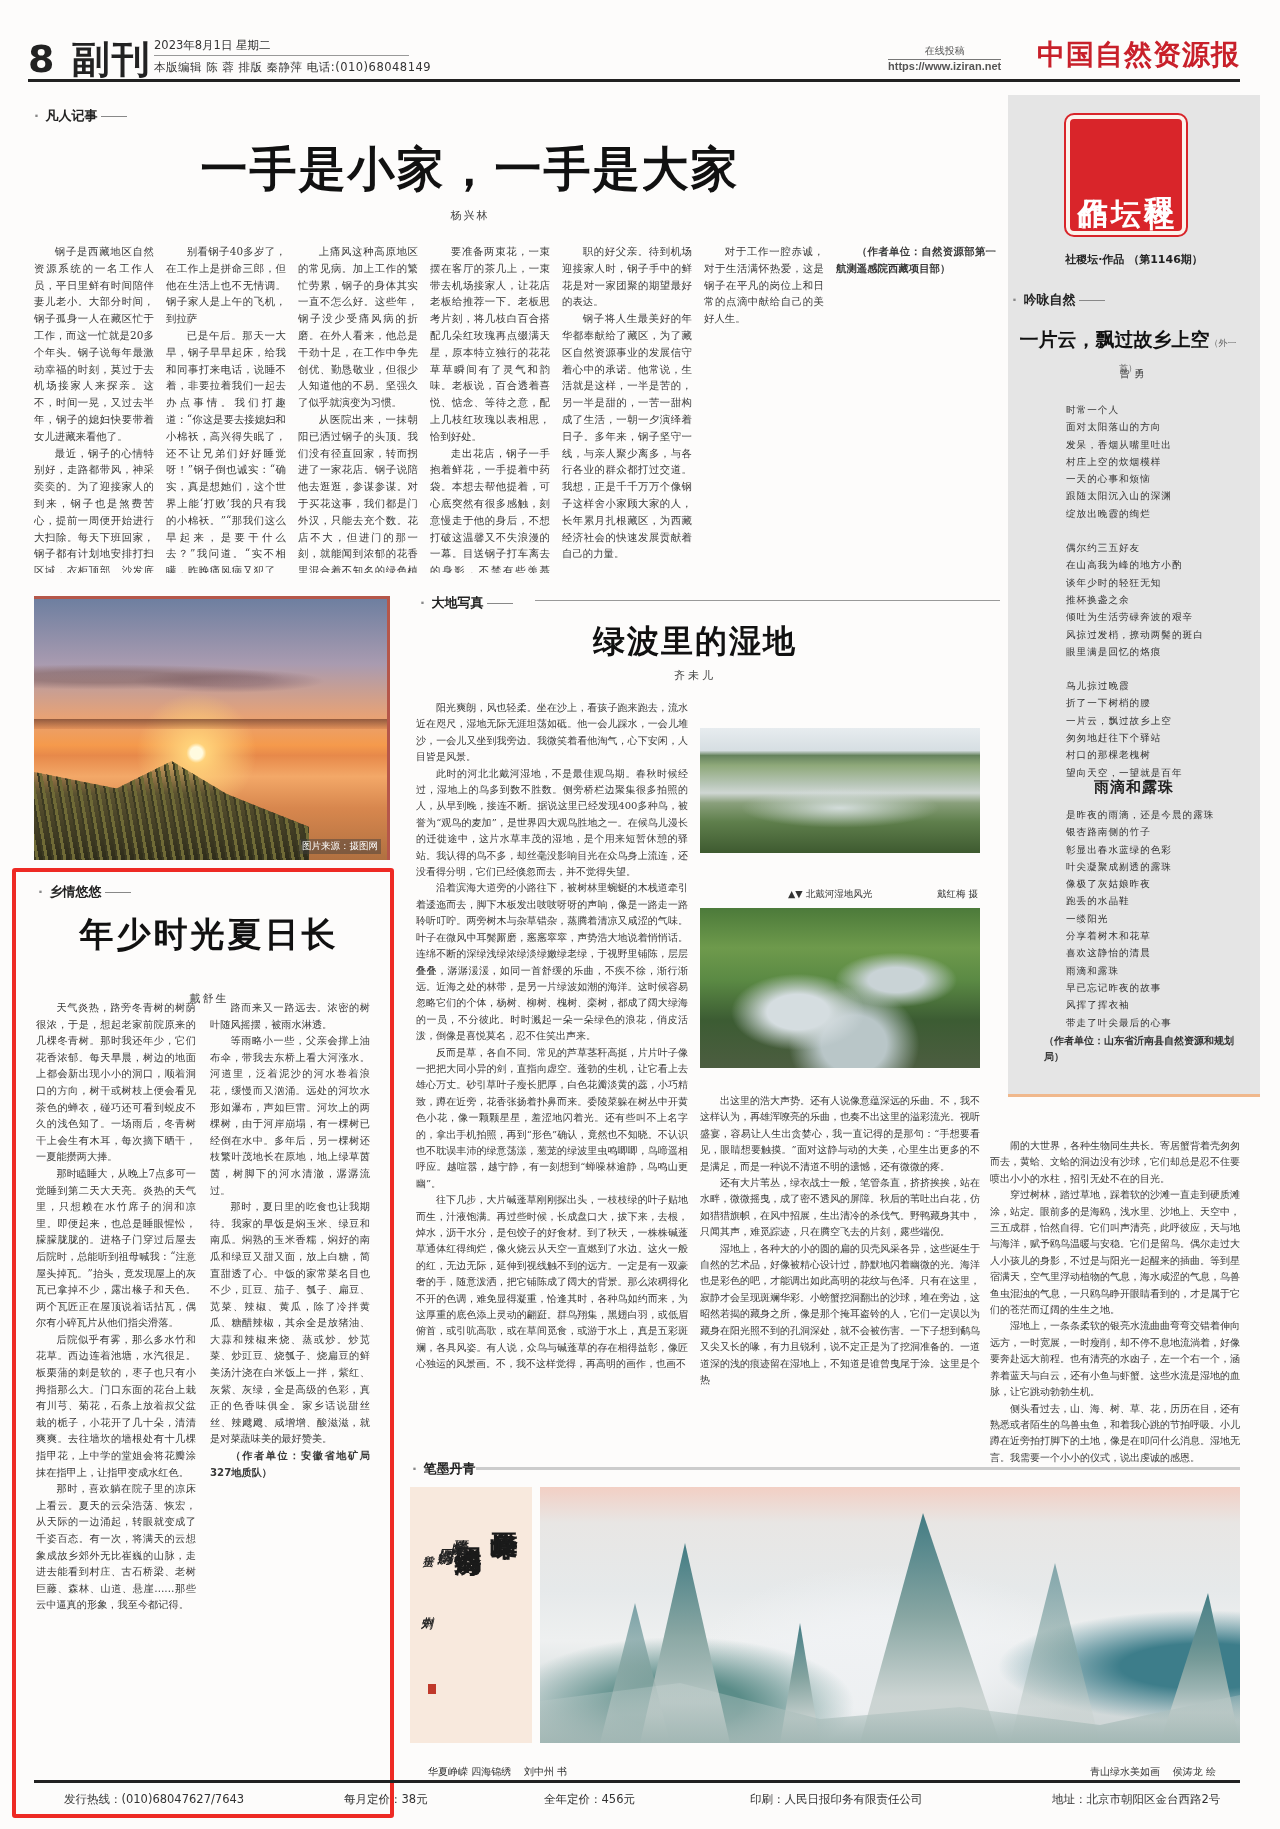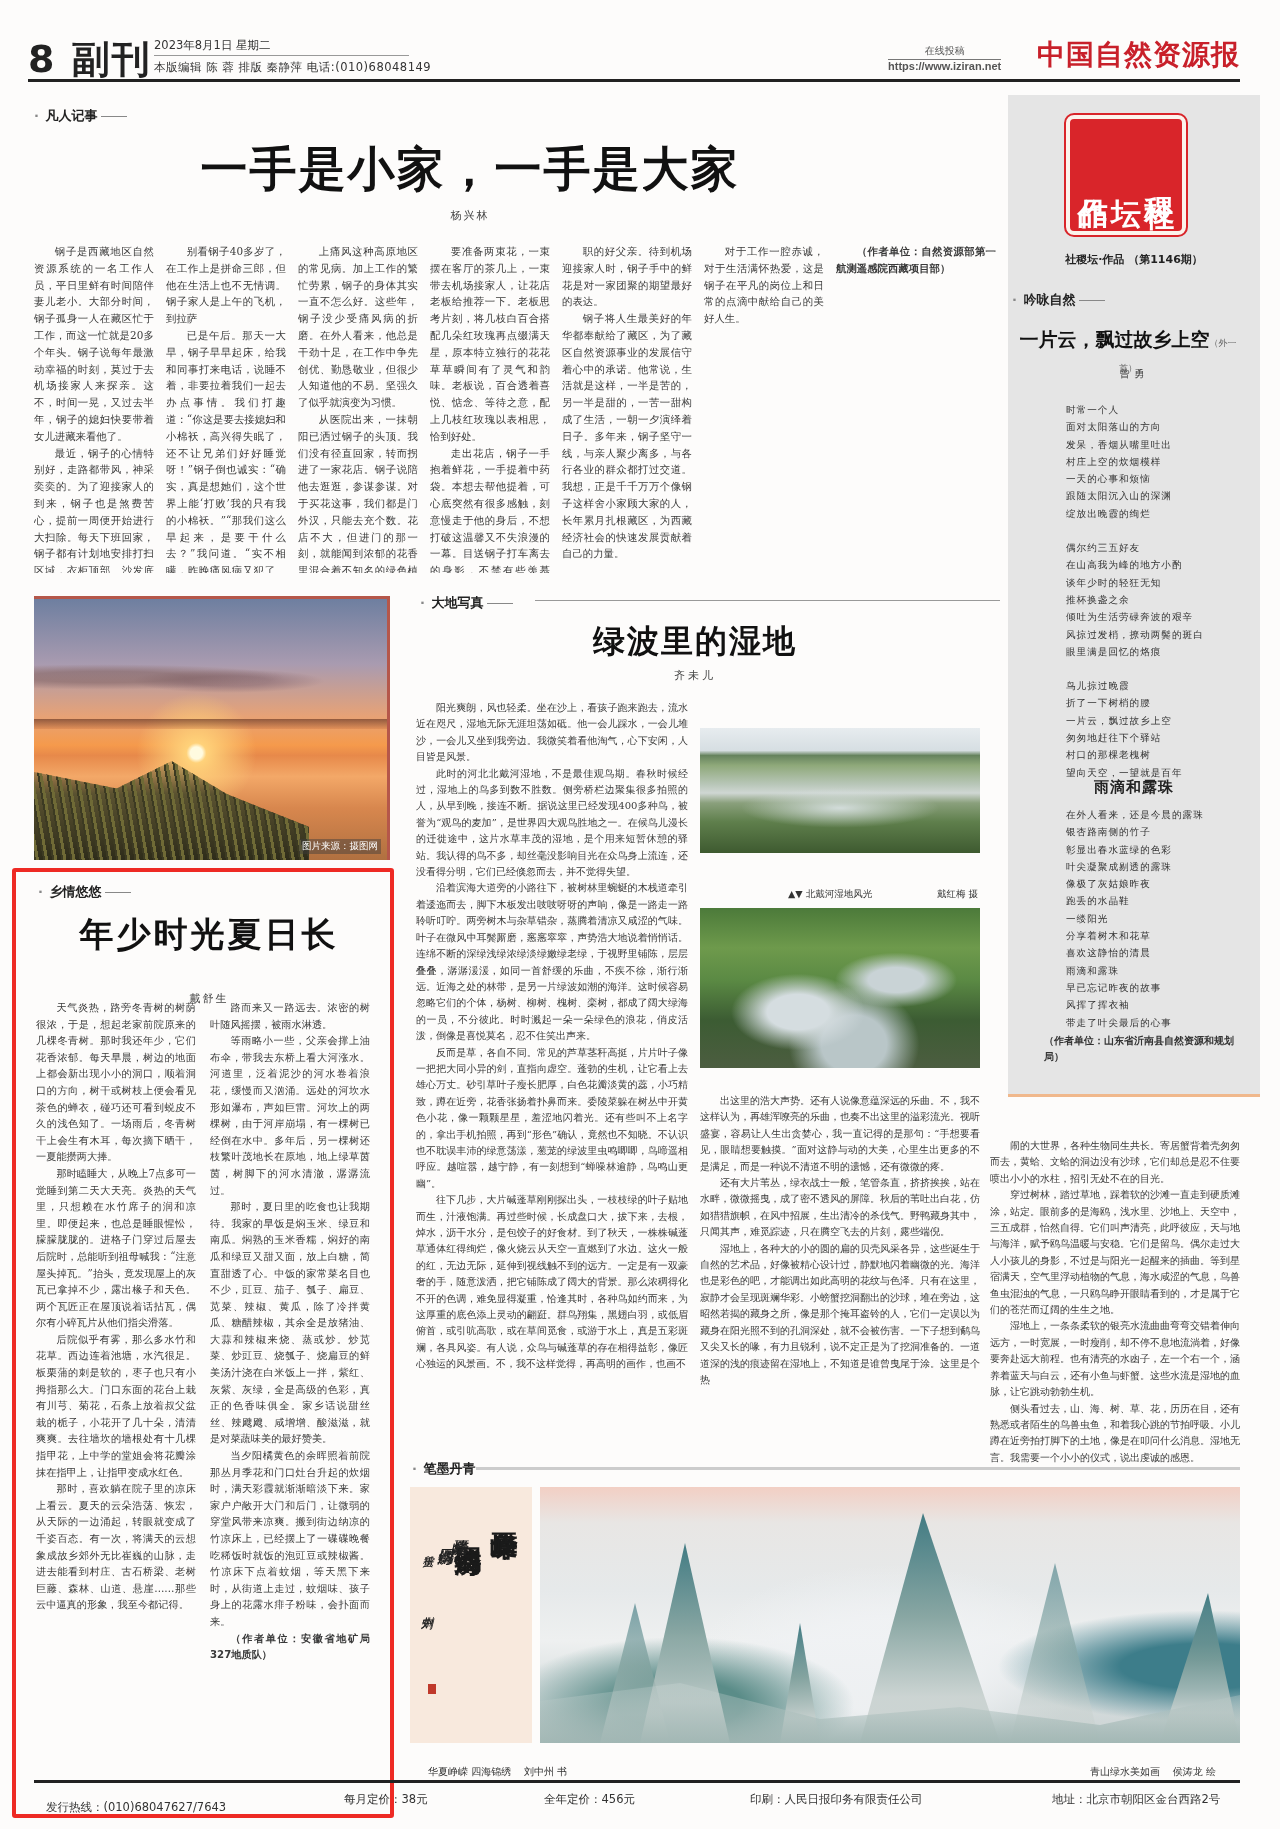--- a/index.html
+++ b/index.html
@@ -183,21 +183,21 @@
       <div>鸟儿掠过晚霞</div>
       <div>折了一下树梢的腰</div>
       <div>一片云，飘过故乡上空</div>
       <div>匆匆地赶往下个驿站</div>
       <div>村口的那棵老槐树</div>
       <div>望向天空，一望就是百年</div>
     </div>
 
   <div class="sub-title" style="top:683px;">雨滴和露珠</div>
   <div class="poem" style="top:711px;" id="poem2">
-      <div>在外人看来，还是今晨的露珠</div>
+      <div>是昨夜的雨滴，还是今晨的露珠</div>
       <div>银杏路南侧的竹子</div>
       <div>彰显出春水蓝绿的色彩</div>
       <div>叶尖凝聚成剔透的露珠</div>
       <div>像极了灰姑娘昨夜</div>
       <div>跑丢的水晶鞋</div>
       <div>一缕阳光</div>
       <div>分享着树木和花草</div>
       <div>喜欢这静怡的清晨</div>
       <div>雨滴和露珠</div>
       <div>早已忘记昨夜的故事</div>
@@ -223,21 +223,20 @@
     <p>天气炎热，路旁冬青树的树荫很浓，于是，想起老家前院原来的几棵冬青树。那时我还年少，它们花香浓郁。每天早晨，树边的地面上都会新出现小小的洞口，顺着洞口的方向，树干或树枝上便会看见茶色的蝉衣，碰巧还可看到蜕皮不久的浅色知了。一场雨后，冬青树干上会生有木耳，每次摘下晒干，一夏能攒两大捧。</p>
     <p>那时瞌睡大，从晚上7点多可一觉睡到第二天大天亮。炎热的天气里，只想赖在水竹席子的润和凉里。即便起来，也总是睡眼惺忪，朦朦胧胧的。进格子门穿过后屋去后院时，总能听到祖母喊我：“注意屋头掉瓦。”抬头，竟发现屋上的灰瓦已拿掉不少，露出椽子和天色。两个瓦匠正在屋顶说着话拈瓦，偶尔有小碎瓦片从他们指尖滑落。</p>
     <p>后院似乎有雾，那么多水竹和花草。西边连着池塘，水汽很足。板栗蒲的刺是软的，枣子也只有小拇指那么大。门口东面的花台上栽有川芎、菊花，石条上放着叔父盆栽的栀子，小花开了几十朵，清清爽爽。去往墙坎的墙根处有十几棵指甲花，上中学的堂姐会将花瓣涂抹在指甲上，让指甲变成水红色。</p>
     <p>那时，喜欢躺在院子里的凉床上看云。夏天的云朵浩荡、恢宏，从天际的一边涌起，转眼就变成了千姿百态。有一次，将满天的云想象成故乡郊外无比崔巍的山脉，走进去能看到村庄、古石桥梁、老树巨藤、森林、山道、悬崖……那些云中逼真的形象，我至今都记得。</p>
   </div>
 <div class="col body-text" style="left:210px;top:1000px;width:160px;height:750px;font-size:10.2px;line-height:16.6px;">
   <div id="ls1">
       <p>路而来又一路远去。浓密的树叶随风摇摆，被雨水淋透。</p>
       <p>等雨略小一些，父亲会撑上油布伞，带我去东桥上看大河涨水。河道里，泛着泥沙的河水卷着浪花，缓慢而又汹涌。远处的河坎水形如瀑布，声如巨雷。河坎上的两棵树，由于河岸崩塌，有一棵树已经倒在水中。多年后，另一棵树还枝繁叶茂地长在原地，地上绿草茵茵，树脚下的河水清澈，潺潺流过。</p>
       <p>那时，夏日里的吃食也让我期待。我家的早饭是焖玉米、绿豆和南瓜。焖熟的玉米香糯，焖好的南瓜和绿豆又甜又面，放上白糖，简直甜透了心。中饭的家常菜名目也不少，豇豆、茄子、瓠子、扁豆、苋菜、辣椒、黄瓜，除了冷拌黄瓜、糖醋辣椒，其余全是放猪油、大蒜和辣椒来烧、蒸或炒。炒苋菜、炒豇豆、烧瓠子、烧扁豆的鲜美汤汁浇在白米饭上一拌，紫红、灰紫、灰绿，全是高级的色彩，真正的色香味俱全。家乡话说甜丝丝、辣飕飕、咸增增、酸滋滋，就是对菜蔬味美的最好赞美。</p>
-      <p>当夕阳橘黄色的余晖照着前院那丛月季花和门口灶台升起的炊烟时，满天彩霞就渐渐暗淡下来。家家户户敞开大门和后门，让微弱的穿堂风带来凉爽。搬到街边纳凉的竹凉床上，已经摆上了一碟碟晚餐吃稀饭时就饭的泡豇豆或辣椒酱。竹凉床下点着蚊烟，等天黑下来时，从街道上走过，蚊烟味、孩子身上的花露水痱子粉味，会扑面而来。</p>
     </div>
   <p style="font-family:'DejaVu Sans',sans-serif;font-weight:bold;">（作者单位：安徽省地矿局327地质队）</p>
 </div>
 <div class="red-box"></div>
 
 <div class="col-tag" style="left:420px;top:594px;">
   <span>大地写真</span><span class="rule"></span>
 </div>
 <div class="wet-rule"></div>
 <h2 class="wet-title">绿波里的湿地</h2>
@@ -298,18 +297,18 @@
 <div class="art-cap" style="left:428px;">
   <span>华夏峥嵘  四海锦绣</span>&nbsp;&nbsp;&nbsp;
   <span>刘中州  书</span>
 </div>
 <div class="art-cap" style="left:1090px;">
   <span>青山绿水美如画</span>&nbsp;&nbsp;&nbsp;
   <span>侯涛龙  绘</span>
 </div>
 
 <footer class="footer">
-  <span style="left:12px;margin-top:8px;">发行热线：(010)68047627/7643</span>
+  <span style="left:30px;">发行热线：(010)68047627/7643</span>
   <span style="left:310px;">每月定价：38元</span>
   <span style="left:510px;">全年定价：456元</span>
   <span style="left:716px;">印刷：人民日报印务有限责任公司</span>
   <span style="left:1018px;">地址：北京市朝阳区金台西路2号</span>
 </footer>
 
 </body></html>

